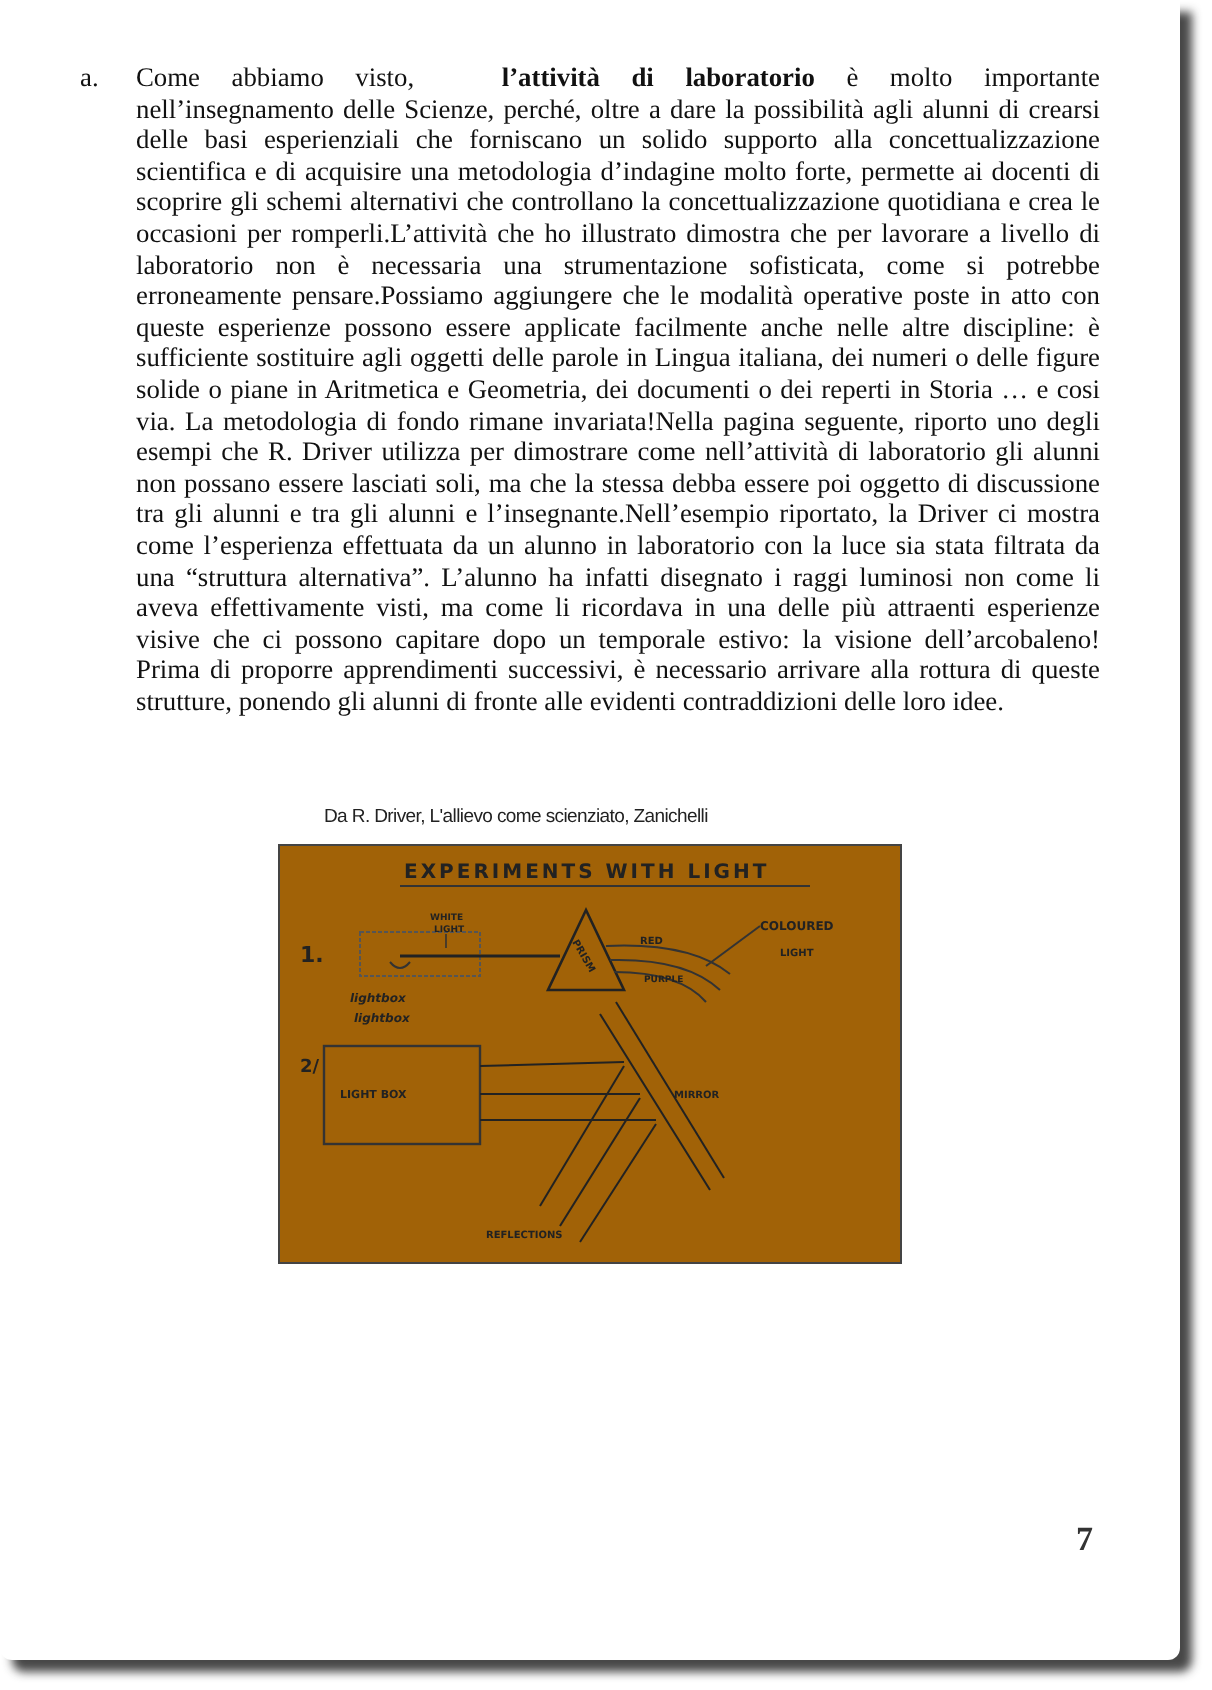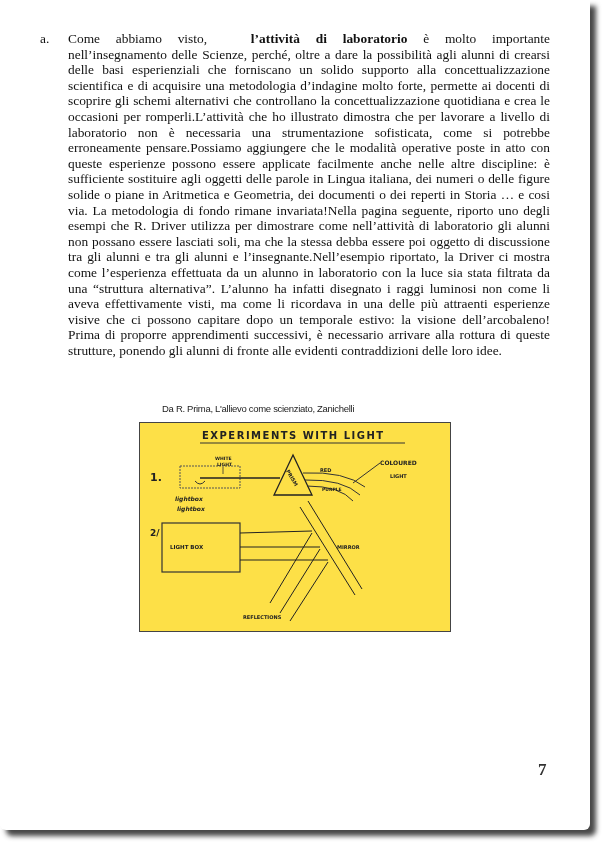--- a/index.html
+++ b/index.html
@@ -43,21 +43,21 @@
       font-family: "Liberation Sans", sans-serif;
       font-size: 9.5px;
       letter-spacing: -0.3px;
       color: #222;
     }
     .fig-frame {
       position: absolute;
       left: 47px; top: 24px;
       width: 310px; height: 208px;
       border: 1.5px solid #444;
-      background: #fde047;
+      background: #a16207;
     }
     .fig-frame svg { position: absolute; left: 0; top: 0; }
     .hand {
       font-family: "DejaVu Sans", sans-serif;
       fill: #222;
       font-weight: bold;
     }
     .fig-caption {
       position: absolute;
       left: 47px; top: 237px;
@@ -79,21 +79,21 @@
 </head>
 <body>
 
 <div class="page">
 
   <div class="para">
     <span class="marker">a.</span><span>Come abbiamo visto, </span><b>l’attività di laboratorio</b><span> è molto importante nell’insegnamento delle Scienze, perché, oltre a dare la possibilità agli alunni di crearsi delle basi esperienziali che forniscano un solido supporto alla concettualizzazione scientifica e di acquisire una metodologia d’indagine molto forte, permette ai docenti di scoprire gli schemi alternativi che controllano la concettualizzazione quotidiana e crea le occasioni per romperli.L’attività che ho illustrato dimostra che per lavorare a livello di laboratorio non è necessaria una strumentazione sofisticata, come si potrebbe erroneamente pensare.Possiamo aggiungere che le modalità operative poste in atto con queste esperienze possono essere applicate facilmente anche nelle altre discipline: è sufficiente sostituire agli oggetti delle parole in Lingua italiana, dei numeri o delle figure solide o piane in Aritmetica e Geometria, dei documenti o dei reperti in Storia … e cosi via. La metodologia di fondo rimane invariata!Nella pagina seguente, riporto uno degli esempi che R. Driver utilizza per dimostrare come nell’attività di laboratorio gli alunni non possano essere lasciati soli, ma che la stessa debba essere poi oggetto di discussione tra gli alunni e tra gli alunni e l’insegnante.Nell’esempio riportato, la Driver ci mostra  come l’esperienza effettuata da un alunno in laboratorio con la luce sia stata filtrata da una “struttura alternativa”. L’alunno ha infatti disegnato i raggi luminosi non come li aveva effettivamente visti, ma come li ricordava in una delle più attraenti esperienze visive che ci possono capitare dopo un temporale estivo: la visione dell’arcobaleno! Prima di proporre apprendimenti successivi, è necessario arrivare alla rottura di queste strutture, ponendo gli alunni di fronte alle evidenti contraddizioni delle loro idee.</span>
   </div>
 
   <div class="figure">
-    <div class="fig-source">Da R. Prima, L'allievo come scienziato, Zanichelli</div>
+    <div class="fig-source">Da R. Driver, L'allievo come scienziato, Zanichelli</div>
 
     <div class="fig-frame">
       <svg width="310" height="208" viewBox="0 0 310 208">
 
         <text class="hand" x="62" y="16" font-size="10" letter-spacing="1.5">EXPERIMENTS  WITH  LIGHT</text>
         <line x1="60" y1="20" x2="265" y2="20" stroke="#333" stroke-width="1"></line>
 
         <text class="hand" x="10" y="58" font-size="11">1.</text>
         <rect x="40" y="43" width="60" height="22" fill="none" stroke="#555" stroke-width="1" stroke-dasharray="2 1"></rect>
         <path d="M55 58 q5 6 10 0" fill="none" stroke="#333" stroke-width="1"></path>

